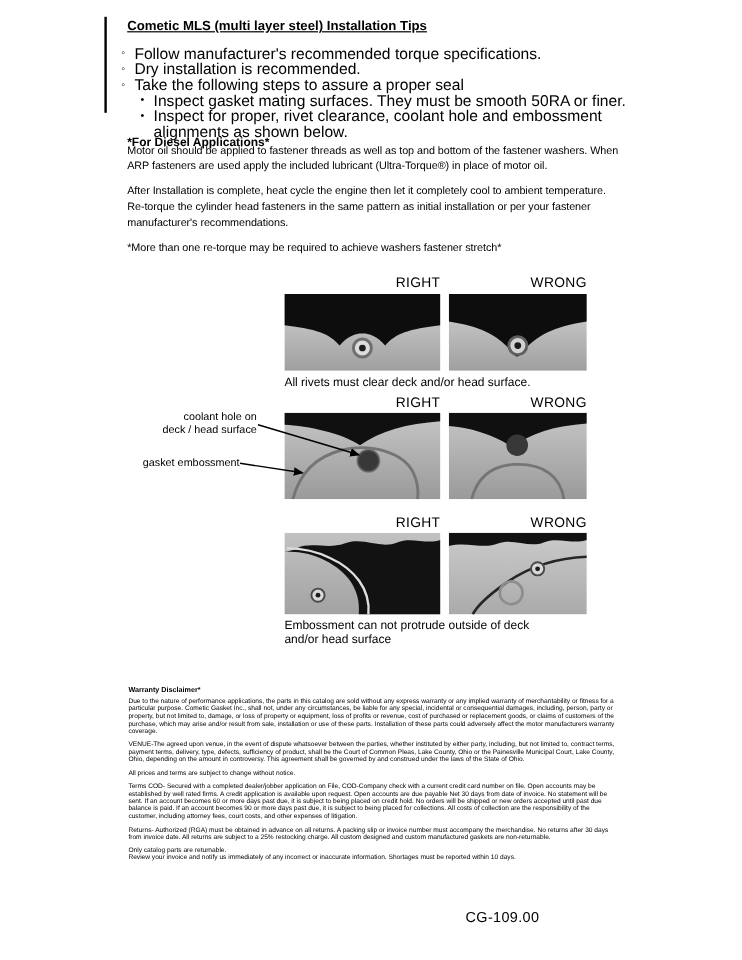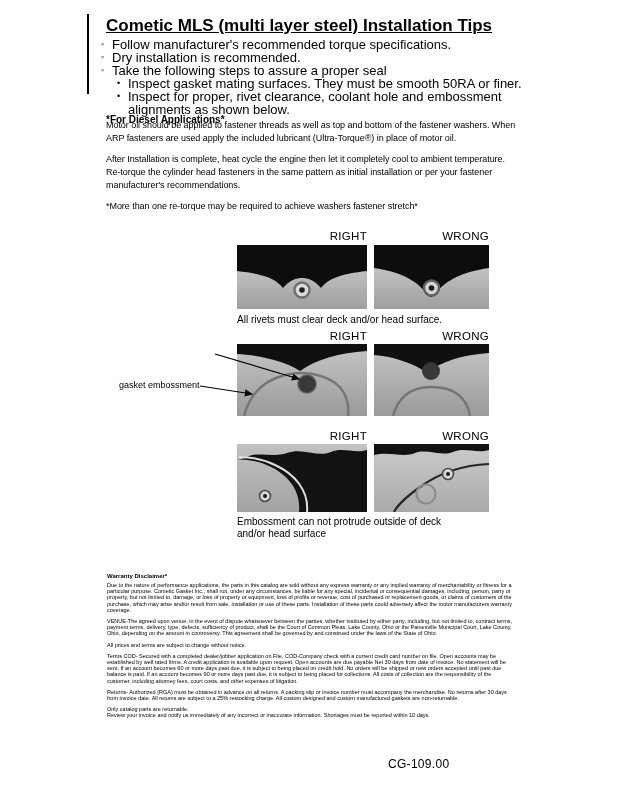--- a/index.html
+++ b/index.html
@@ -1,21 +1,21 @@
 <!DOCTYPE html>
 <html><head>
 <meta charset="utf-8">
 <style>
   *{margin:0;padding:0;box-sizing:border-box}
   html,body{background:#fff}
   body{width:618px;height:800px;font-family:"Liberation Sans",sans-serif;color:#000}
   #page{position:relative;width:618px;height:800px;background:#fff;overflow:hidden}
 
   #left-rule{position:absolute;left:87px;top:14px;width:2px;height:80px;background:#000}
-  #title{position:absolute;left:106px;top:16px;font-size:17px;font-weight:bold;text-decoration:underline;white-space:nowrap}
+  #title{position:absolute;left:106px;top:16px;font-size:11px;font-weight:bold;text-decoration:underline;white-space:nowrap}
 
   #tips{position:absolute;left:101px;top:38px;width:450px;font-size:13px;line-height:13px}
   .bullet{position:relative;padding-left:11px}
   .bullet::before{content:"◦";position:absolute;left:0;top:0;font-size:9px}
   .bullet.sub{margin-left:16px}
   .bullet.sub::before{content:"•"}
 
   #diesel-heading{position:absolute;left:106px;top:114px;font-size:10px;font-weight:bold}
   #diesel{position:absolute;left:106px;top:119px;width:412px;font-size:9px;line-height:13px;letter-spacing:-0.05px}
   #diesel p{margin-bottom:8px}
@@ -128,20 +128,24 @@
             <stop offset="1" stop-color="#9a9a9a"></stop>
           </linearGradient>
         </defs>
       <rect width="115" height="72" fill="url(#g4)"></rect>
       <path d="M0,0 H115 V9 C88,11 68,17 53,29 C40,19 17,12 0,11 Z" fill="#101010"></path>
       <circle cx="57" cy="27" r="9" fill="#383838"></circle>
       <path d="M19,72 C24,53 36,44 55,43 C79,42 93,53 96,72" fill="none" stroke="#757575" stroke-width="2.4"></path>
     </svg>
   </div>
 
+  <div id="coolant-label">
+    <div>coolant hole on</div>
+    <div>deck / head surface</div>
+  </div>
   <div id="embossment-label">gasket embossment</div>
 
   <svg id="callout-arrows" viewBox="0 0 200 70">
     <defs>
       <marker id="ah" markerWidth="8" markerHeight="8" refX="6" refY="3" orient="auto">
           <path d="M0,0 L7,3 L0,6 Z" fill="#000"></path>
         </marker>
     </defs>
     <line x1="97" y1="16" x2="181" y2="41" stroke="#000" stroke-width="1.2" marker-end="url(#ah)"></line>
     <line x1="82" y1="48" x2="134" y2="56" stroke="#000" stroke-width="1.2" marker-end="url(#ah)"></line>

